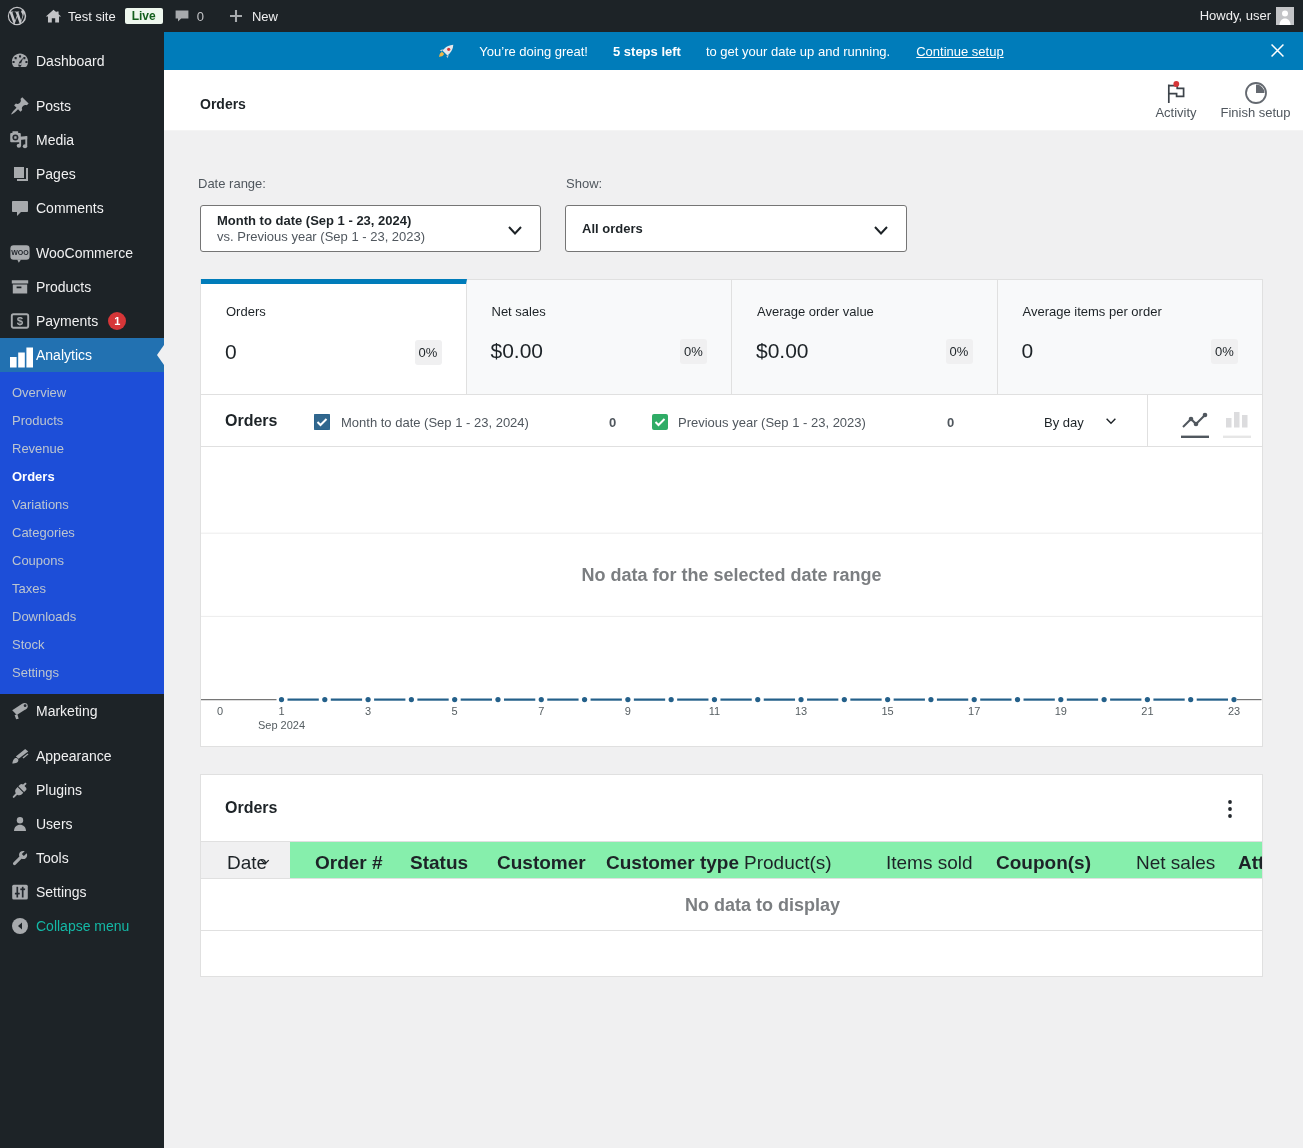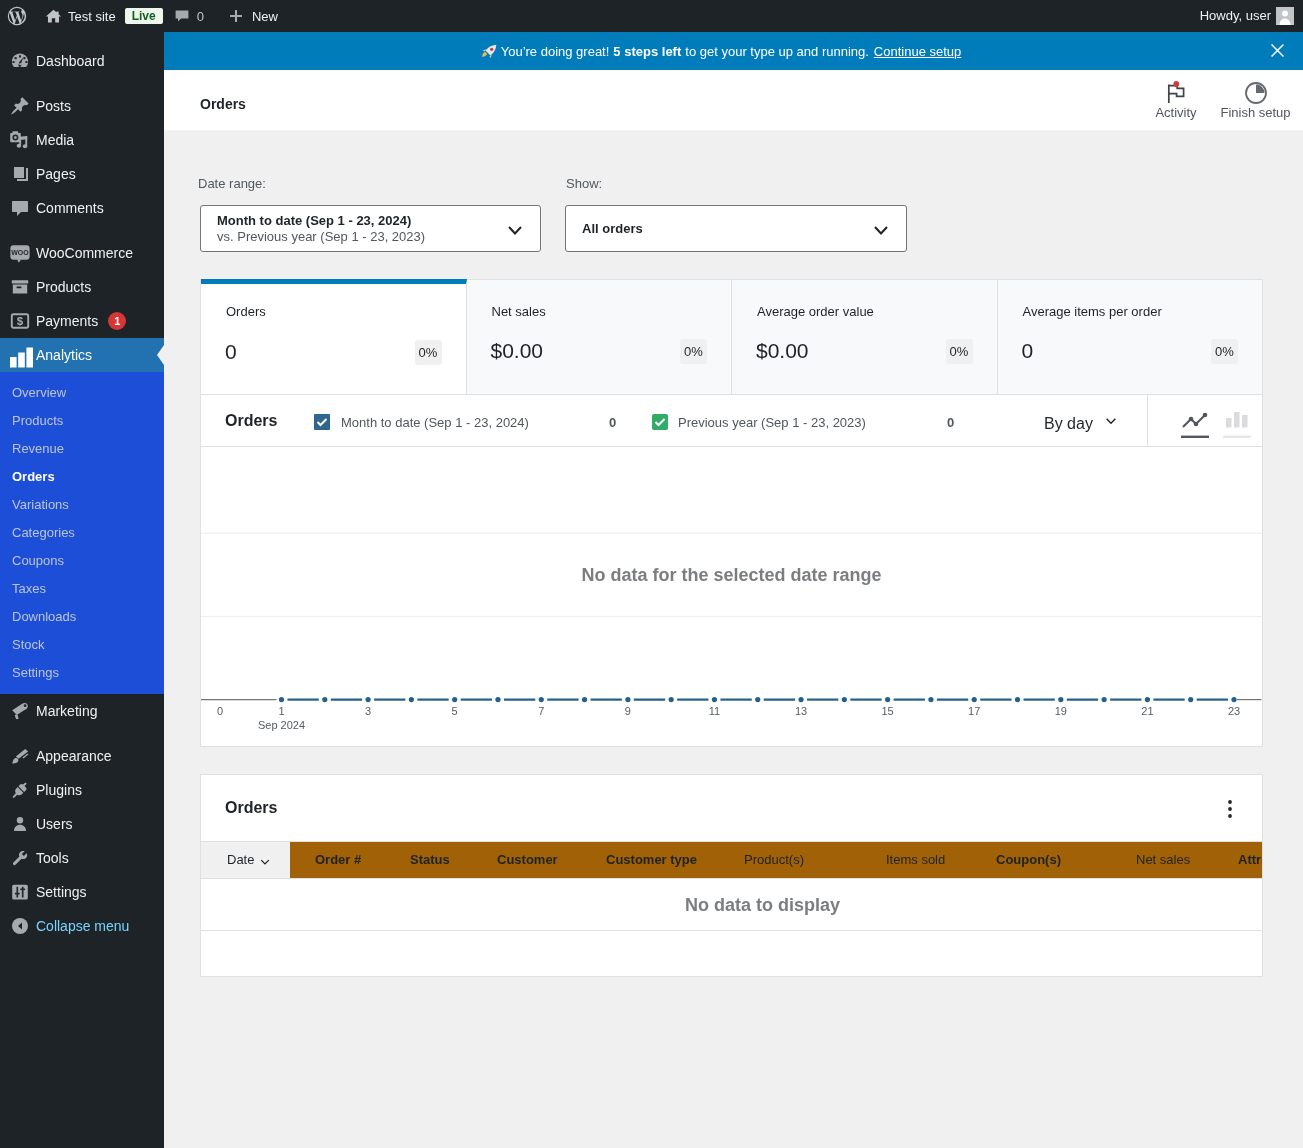--- a/index.html
+++ b/index.html
@@ -27,26 +27,26 @@
 .mitem .mic { width:20px; height:20px; margin-left:10px; margin-right:6px; flex:0 0 20px; }
 .msep { height:11px; }
 .mitem.active { background:#2271b1; color:#fff; }
 .mitem.active .notch { position:absolute; right:0; top:50%; margin-top:-10px; width:0; height:0;
   border:10px solid transparent; border-right-width:7px; border-right-color:#f0f0f1; }
 .badge1 { background:#d63638; color:#fff; border-radius:50%; width:18px; height:18px; font-size:11px;
   font-weight:bold; display:flex; align-items:center; justify-content:center; margin-left:10px; }
 #submenu { background:#1d4ed8; padding:7px 0; }
 #submenu a { display:block; height:28px; line-height:28px; padding-left:12px; color:#bcc5cf; font-size:13px; text-decoration:none; }
 #submenu a.cur { color:#fff; font-weight:bold; }
-.collapse { color:#7dd3fc; }
+.collapse { color:#14b8a6; }
 
 
 #main { position:absolute; left:160px; top:32px; width:1143px; }
 #banner { height:38px; background:#007cba; color:#fff; font-size:13px; display:flex; align-items:center;
-  justify-content:center; position:relative; padding-right:20px; }
+  justify-content:center; position:relative; padding-right:20px;gap:21px; }
 #banner b { margin:0 4px; }
 #banner .cs { color:#fff; text-decoration:underline; margin-left:5px; }
 #banner .x { position:absolute; right:17px; top:10px; width:17px; height:17px; }
 #header { height:61px; background:#fff; border-bottom:1px solid #f4f4f4; position:relative; }
 #header h1 { font-size:14px; font-weight:bold; color:#1d2327; position:absolute; left:40px; top:26px; }
 .hbtn { position:absolute; top:11px; text-align:center; color:#50575e; font-size:13px; }
 .hbtn .lbl { margin-top:-3px; }
 #act { left:966px; width:100px; }
 #fin { left:1038px; width:115px; }
 
@@ -73,30 +73,30 @@
 .tile.active .tp { top:56px; background:#f0f0f1; }
 
 
 #chart { position:absolute; left:40px; top:263px; width:1063px; height:353px; background:#fff; border:1px solid #e0e0e0; }
 #chead { height:52px; border-bottom:1px solid #e0e0e0; position:relative; }
 #chead h2 { position:absolute; left:24px; top:17px; font-size:16px; font-weight:bold; }
 .cb { position:absolute; width:16px; height:16px; border-radius:2px; top:19px; }
 .cb svg { display:block; }
 .cl { position:absolute; top:20px; font-size:13px; color:#50575e; }
 .cz { position:absolute; top:20px; font-size:13px; font-weight:bold; color:#50575e; }
-#byday { position:absolute; left:843px; top:20px; font-size:16px; color:#1d2327; }
+#byday { position:absolute; left:843px; top:20px; font-size:13px; color:#1d2327; }
 #cdivider { position:absolute; left:946px; top:0; width:1px; height:51px; background:#e0e0e0; }
 .ctypeic { position:absolute; top:13px; }
 
 
 #tcard { position:absolute; left:40px; top:643px; width:1063px; height:203px; background:#fff; border:1px solid #e0e0e0; overflow:hidden; }
 #thead1 { height:67px; position:relative; border-bottom:1px solid #e0e0e0; }
 #thead1 h2 { position:absolute; left:24px; top:24px; font-size:16px; font-weight:bold; }
 #kebab { position:absolute; left:1027px; top:25px; }
-#thr { height:37px; background:#a16207; border-bottom:1px solid #e0e0e0; position:relative; font-size:13px; }
+#thr { height:37px; background:#86efac; border-bottom:1px solid #e0e0e0; position:relative; font-size:19px; }
 #thr .datecell { position:absolute; left:0; top:0; width:89px; height:36px; background:#f0f0f1; }
 #thr span { position:absolute; top:10px; white-space:nowrap; }
 #nodata2 { height:52px; border-bottom:1px solid #e0e0e0; position:relative; }
 #nodata2 div { position:absolute; left:31px; width:100%; top:16px; text-align:center; font-size:18px; font-weight:bold; color:#7b7e81; }
 #tsum { height:46px; display:flex; align-items:center; justify-content:center; font-size:13px; color:#50575e; }
 #tsum span { margin:0 9px; white-space:nowrap; }
 #tsum b { color:#1d2327; }
 </style>
 </head>
 <body>
@@ -280,21 +280,21 @@
 <div id="main">
   <div id="banner">
     <svg width="15" height="15" viewBox="0 0 15 15" style="margin-right:4px">
         <path fill="#e4e7ea" d="M14.3.7c-3.8.2-6.8 1.7-8.8 3.7L3.4 6.5l5.1 5.1 2.1-2.1c2-2 3.5-5 3.7-8.8z"></path>
         <circle cx="9.7" cy="5.3" r="1.6" fill="#d63638"></circle>
         <path fill="#f0b849" d="M3 7.8L1.2 9.2C.5 9.9 0 13 0 13s3.1-.5 3.8-1.2L5.2 10z"></path>
         <path fill="#bfc7cc" d="M3.9 5.1L.8 6.6l2.1 1zM9.9 11.1l-1.5 3.1-1-2.1z"></path>
       </svg>
     <span>You’re doing great!</span>
       <b>5 steps left</b>
-      <span>to get your type up and running.</span>
+      <span>to get your date up and running.</span>
       <a class="cs">Continue setup</a>
     <svg class="x" viewBox="0 0 20 20">
         <path stroke="#fff" stroke-width="1.8" d="M3 3l14 14M17 3L3 17"></path>
       </svg>
   </div>
   <div id="header">
     <h1>Orders</h1>
     <div class="hbtn" id="act">
       <svg width="19" height="23" viewBox="0 0 19 23" fill="none" style="margin-bottom:1px">
           <path stroke="#3c434a" stroke-width="1.7" d="M1.8 3.5V22M1.8 4.6h8.4v2.8h6.4v8h-7v-2.8h-7.8z"></path>

